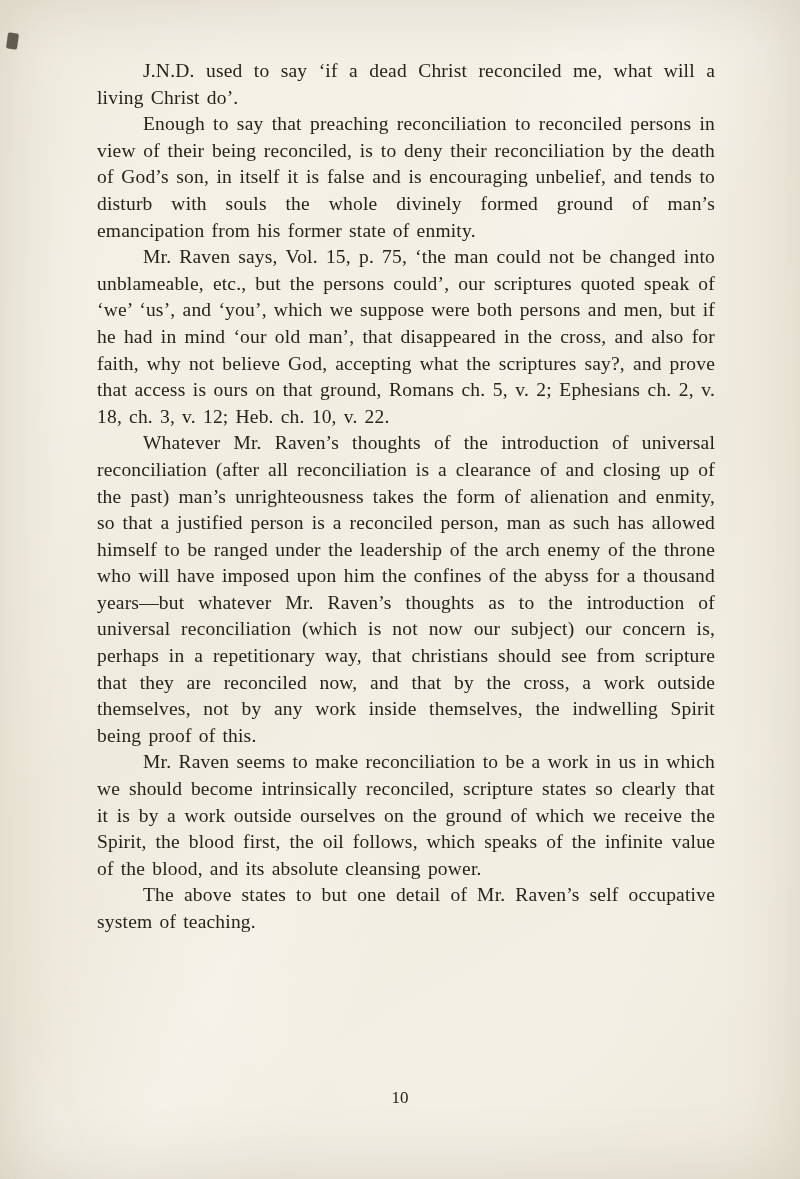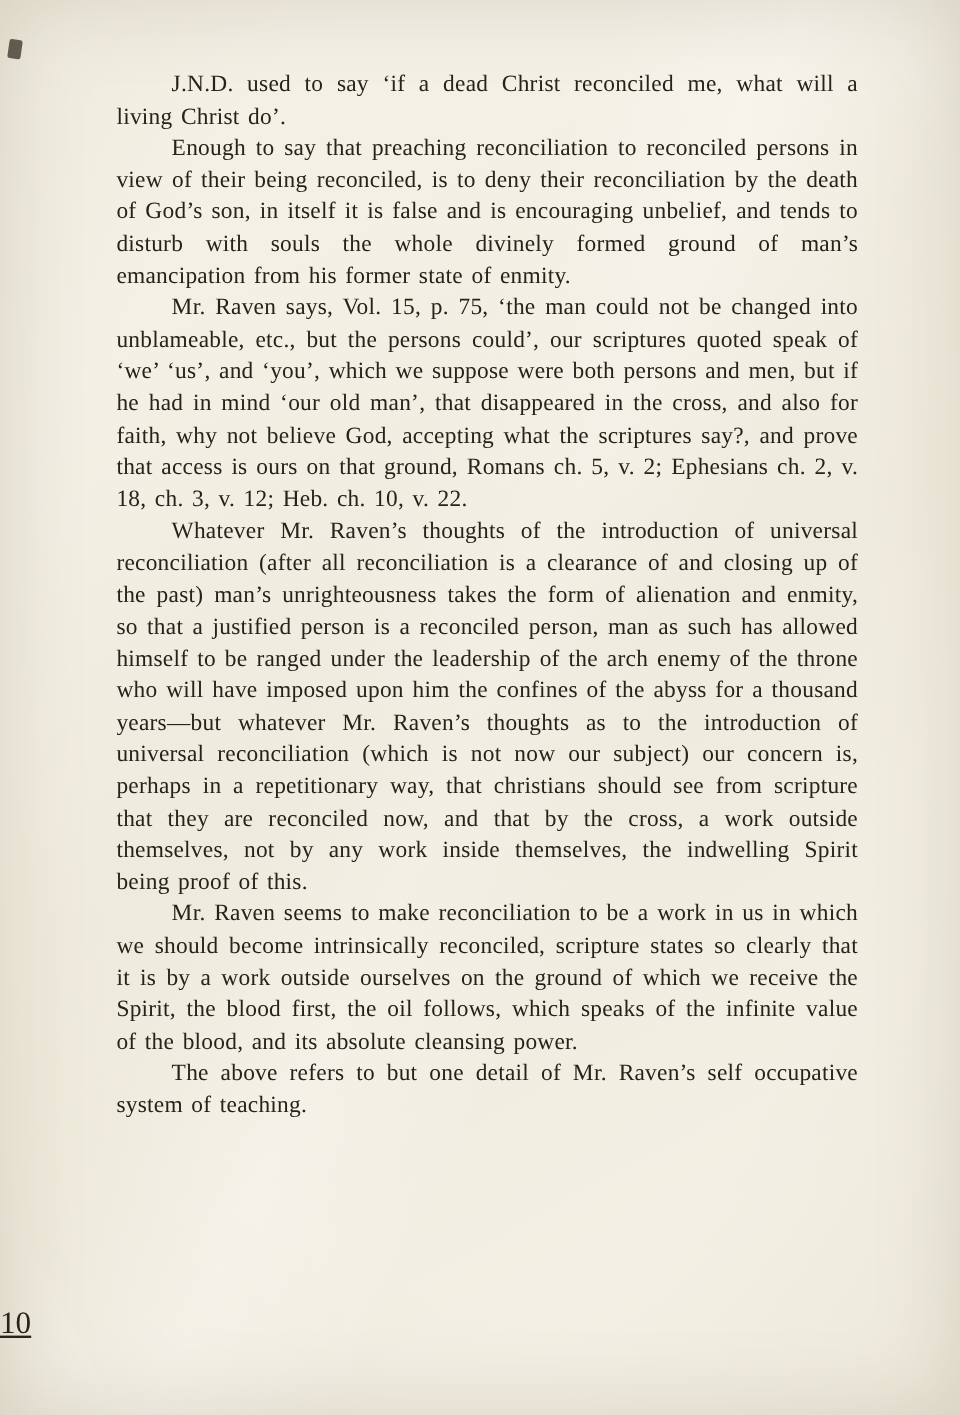--- a/index.html
+++ b/index.html
@@ -64,37 +64,37 @@
     margin: 0;
     text-indent: 46px;
     word-spacing: 2px;
     letter-spacing: 0.2px;
   }
   .page-number {
     position: absolute;
     left: 0;
     right: 0;
     top: 1088px;
+    text-align: center;
     color: #272319;
-    font-size: 26px;
-    text-decoration: underline;
+    font-size: 17px;
   }
 </style>
 </head>
 <body>
 
 <div class="page">
 
   <div class="watermark"></div>
   <div class="scan-speck"></div>
 
   <div class="content">
     <p class="para">J.N.D. used to say ‘if a dead Christ reconciled me, what will a living Christ do’.</p>
     <p class="para">Enough to say that preaching reconciliation to reconciled persons in view of their being reconciled, is to deny their reconciliation by the death of God’s son, in itself it is false and is encouraging unbelief, and tends to disturb with souls the whole divinely formed ground of man’s emancipation from his former state of enmity.</p>
     <p class="para">Mr. Raven says, Vol. 15, p. 75, ‘the man could not be changed into unblameable, etc., but the persons could’, our scriptures quoted speak of ‘we’ ‘us’, and ‘you’, which we suppose were both persons and men, but if he had in mind ‘our old man’, that disappeared in the cross, and also for faith, why not believe God, accepting what the scriptures say?, and prove that access is ours on that ground, Romans ch. 5, v. 2; Ephesians ch. 2, v. 18, ch. 3, v. 12; Heb. ch. 10, v. 22.</p>
     <p class="para">Whatever Mr. Raven’s thoughts of the introduction of universal reconciliation (after all reconciliation is a clearance of and closing up of the past) man’s unrighteousness takes the form of alienation and enmity, so that a justified person is a reconciled person, man as such has allowed himself to be ranged under the leadership of the arch enemy of the throne who will have imposed upon him the confines of the abyss for a thousand years—but whatever Mr. Raven’s thoughts as to the introduction of universal reconciliation (which is not now our subject) our concern is, perhaps in a repetitionary way, that christians should see from scripture that they are reconciled now, and that by the cross, a work outside themselves, not by any work inside themselves, the indwelling Spirit being proof of this.</p>
     <p class="para">Mr. Raven seems to make reconciliation to be a work in us in which we should become intrinsically reconciled, scripture states so clearly that it is by a work outside ourselves on the ground of which we receive the Spirit, the blood first, the oil follows, which speaks of the infinite value of the blood, and its absolute cleansing power.</p>
-    <p class="para">The above refers to but one detail of Mr. Raven’s self occupative system of teaching.</p>
+    <p class="para">The above states to but one detail of Mr. Raven’s self occupative system of teaching.</p>
   </div>
 
   <div class="page-number">10</div>
 
 </div>
 
 </body></html>

